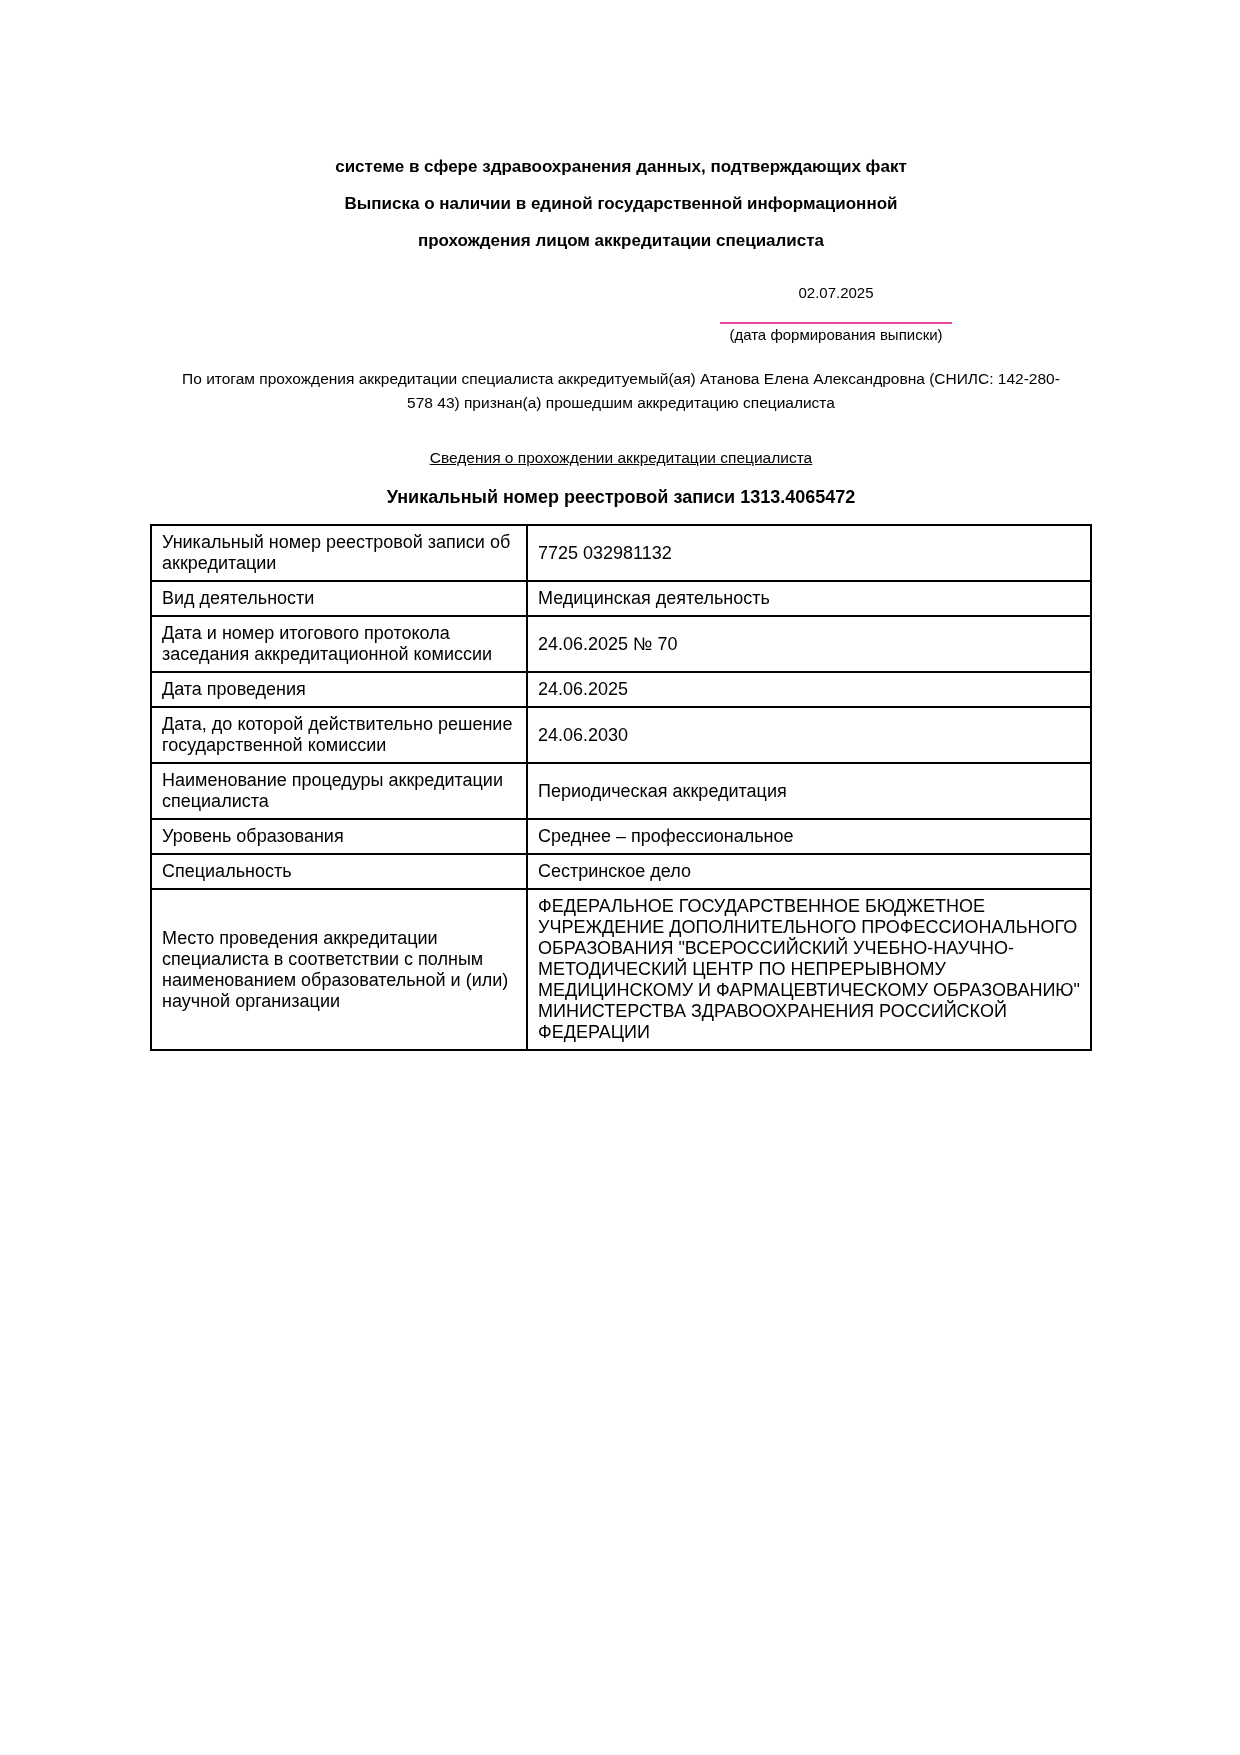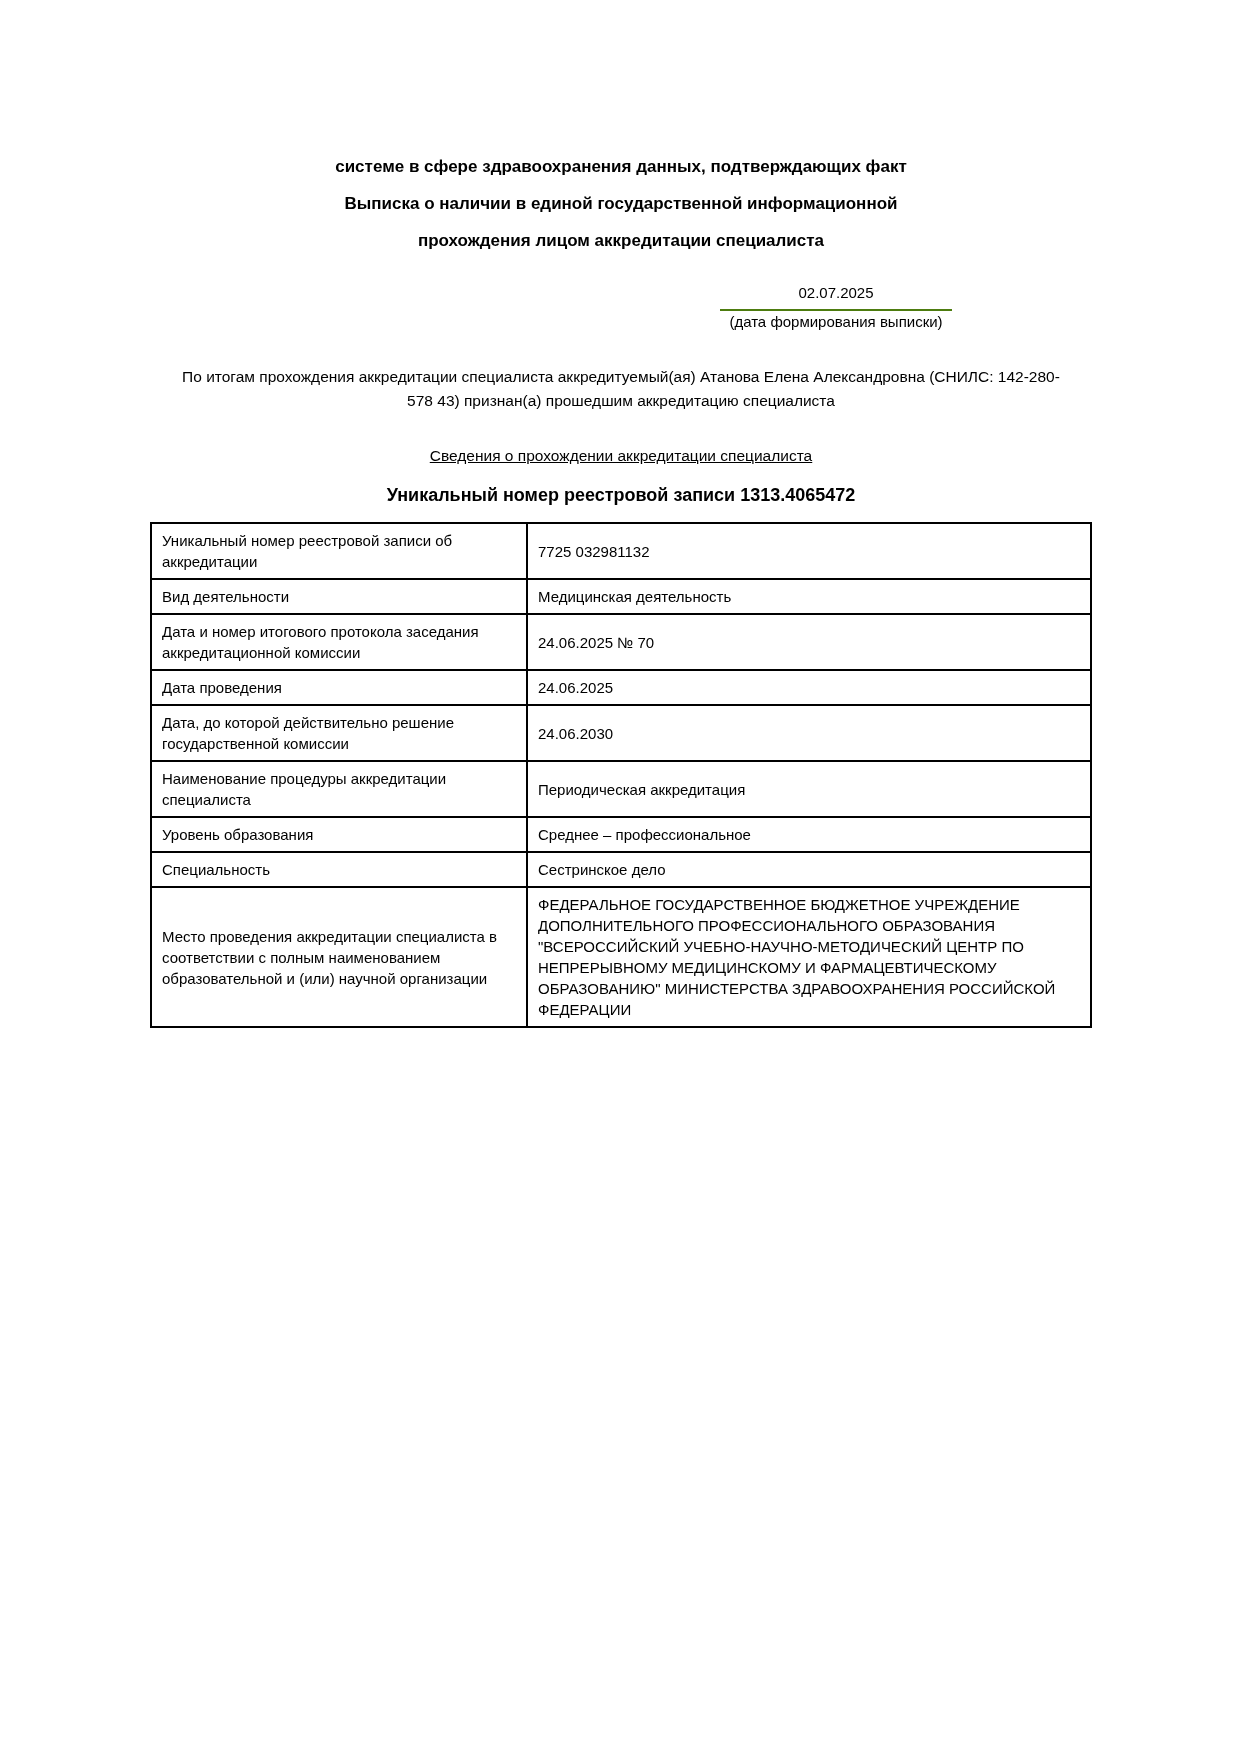--- a/index.html
+++ b/index.html
@@ -24,31 +24,31 @@
     line-height: 37px;
   }
   .date-block {
     width: 232px;
     margin: 24px 140px 0 auto;
     text-align: center;
     font-size: 15px;
   }
   .date-value {
     display: block;
-    border-bottom: 2px solid #4d7c0f;
-    padding-bottom: 6px;
+    border-bottom: 2px solid #ec4899;
+    padding-bottom: 19px;
     line-height: 20px;
   }
   .date-caption {
     display: block;
     line-height: 22px;
     white-space: nowrap;
   }
   .intro-paragraph {
-    margin: 32px auto 0 auto;
+    margin: 21px auto 0 auto;
     max-width: 880px;
     text-align: center;
     font-size: 15.5px;
     line-height: 24px;
   }
   .section-header {
     margin-top: 34px;
     text-align: center;
     font-size: 15.5px;
     text-decoration: underline;
@@ -56,21 +56,21 @@
   .registry-title {
     margin-top: 20px;
     text-align: center;
     font-size: 18px;
     font-weight: bold;
   }
   table.acc-table {
     margin-top: 16px;
     width: 100%;
     border-collapse: collapse;
-    font-size: 15px;
+    font-size: 18px;
   }
   table.acc-table td {
     border: 2px solid #000000;
     padding: 6px 10px;
     vertical-align: middle;
     line-height: 21px;
   }
   td.label-cell { width: 40%; }
   td.value-cell { width: 60%; }
 </style>

